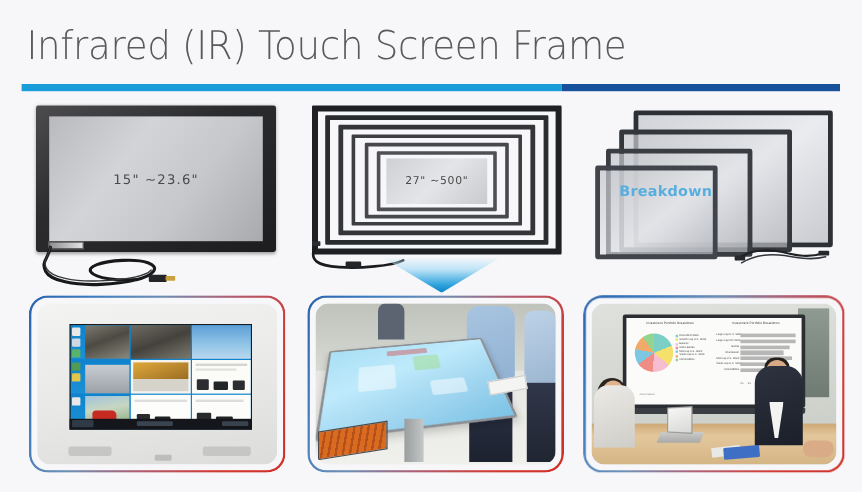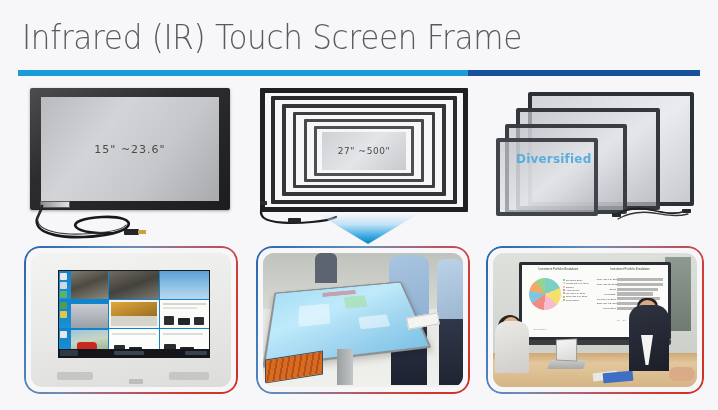--- a/index.html
+++ b/index.html
@@ -273,21 +273,21 @@
       </svg>
     </div>
   </div>
 
   <div class="product-card" id="product-card-3">
     <div class="frame-stack">
       <div class="stack-item" style="left:34px;top:6px;width:166px;height:114px;border-color:#2d3034;"></div>
       <div class="stack-item" style="left:22px;top:22px;width:144px;height:102px;border-color:#34373b;"></div>
       <div class="stack-item" style="left:11px;top:38px;width:122px;height:90px;border-color:#3a3d41;"></div>
       <div class="stack-item" style="left:2px;top:52px;width:102px;height:78px;border-color:#41444a;"></div>
-      <span class="waterproof-text" style="color:#5aaedd">Diversified</span>
+      <span class="waterproof-text" style="color:#5aaedd">Breakdown</span>
     </div>
     <div class="stack-cable">
       <svg width="80" height="22" viewBox="0 0 80 22">
         <path d="M2 14 C12 7 26 5 40 8 C52 11 62 13 74 9" fill="none" stroke="#1f2124" stroke-width="1.8" stroke-linecap="round"></path>
         <path d="M6 17 C16 11 28 9 42 11 C54 13 64 15 76 12" fill="none" stroke="#31343a" stroke-width="1.3" stroke-linecap="round"></path>
         <rect x="0" y="11" width="9" height="4" rx="0.8" fill="#26282b"></rect>
         <rect x="70" y="7" width="9" height="4" rx="0.8" fill="#26282b"></rect>
       </svg>
     </div>
   </div>

